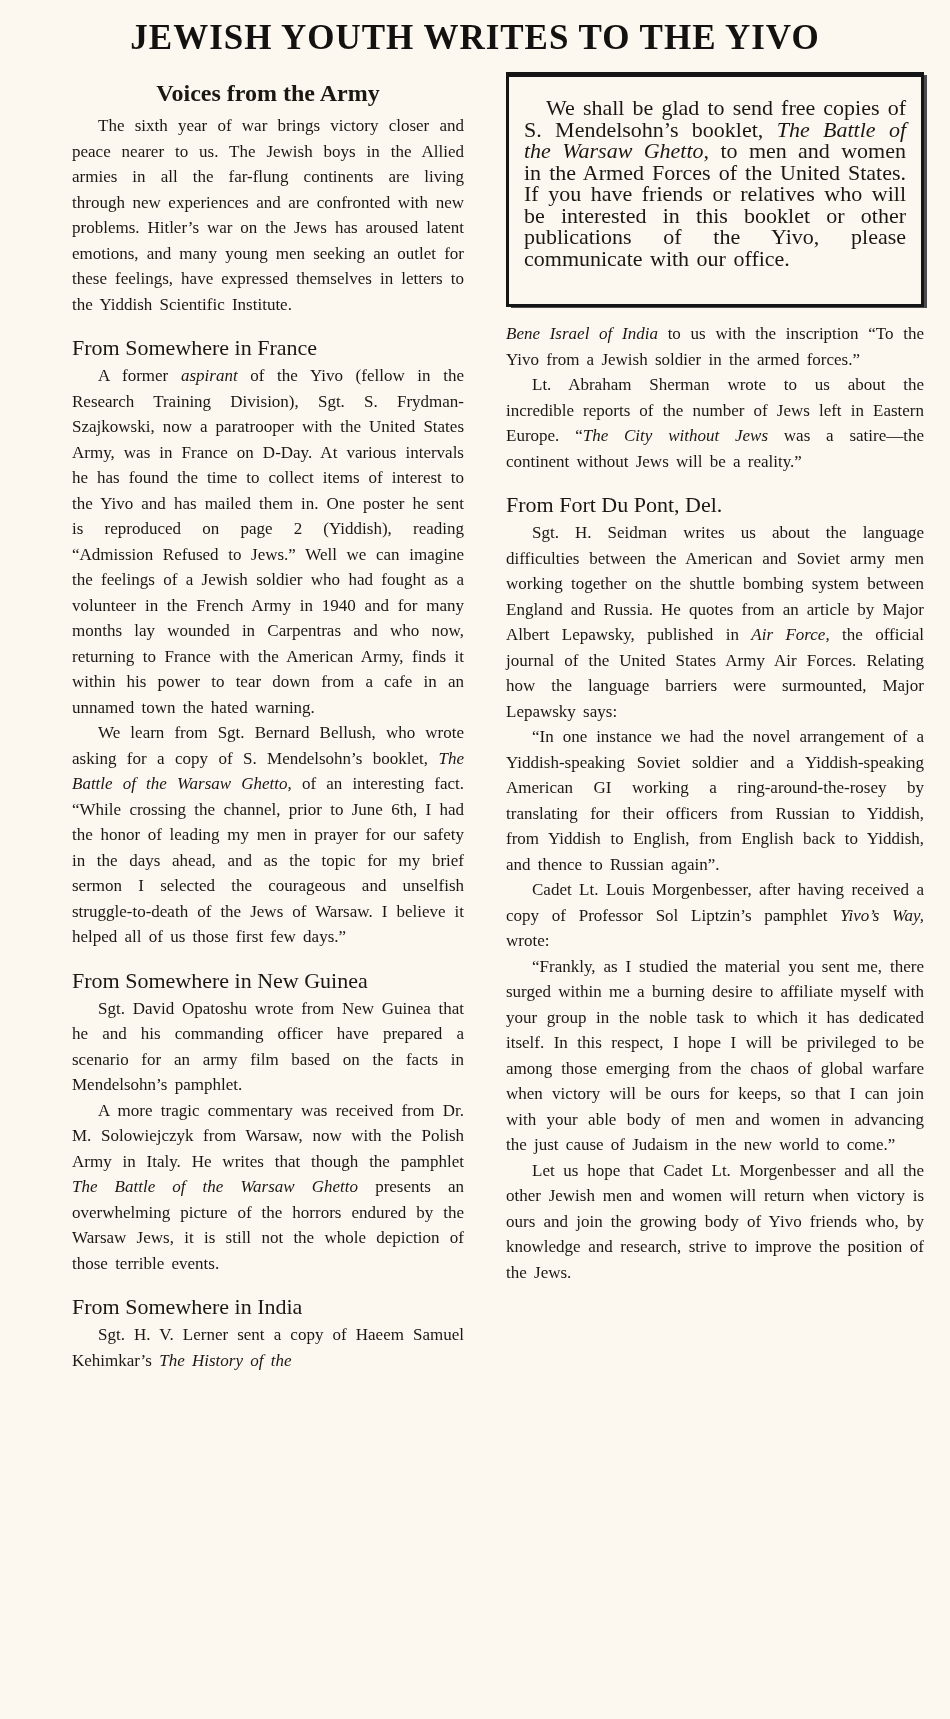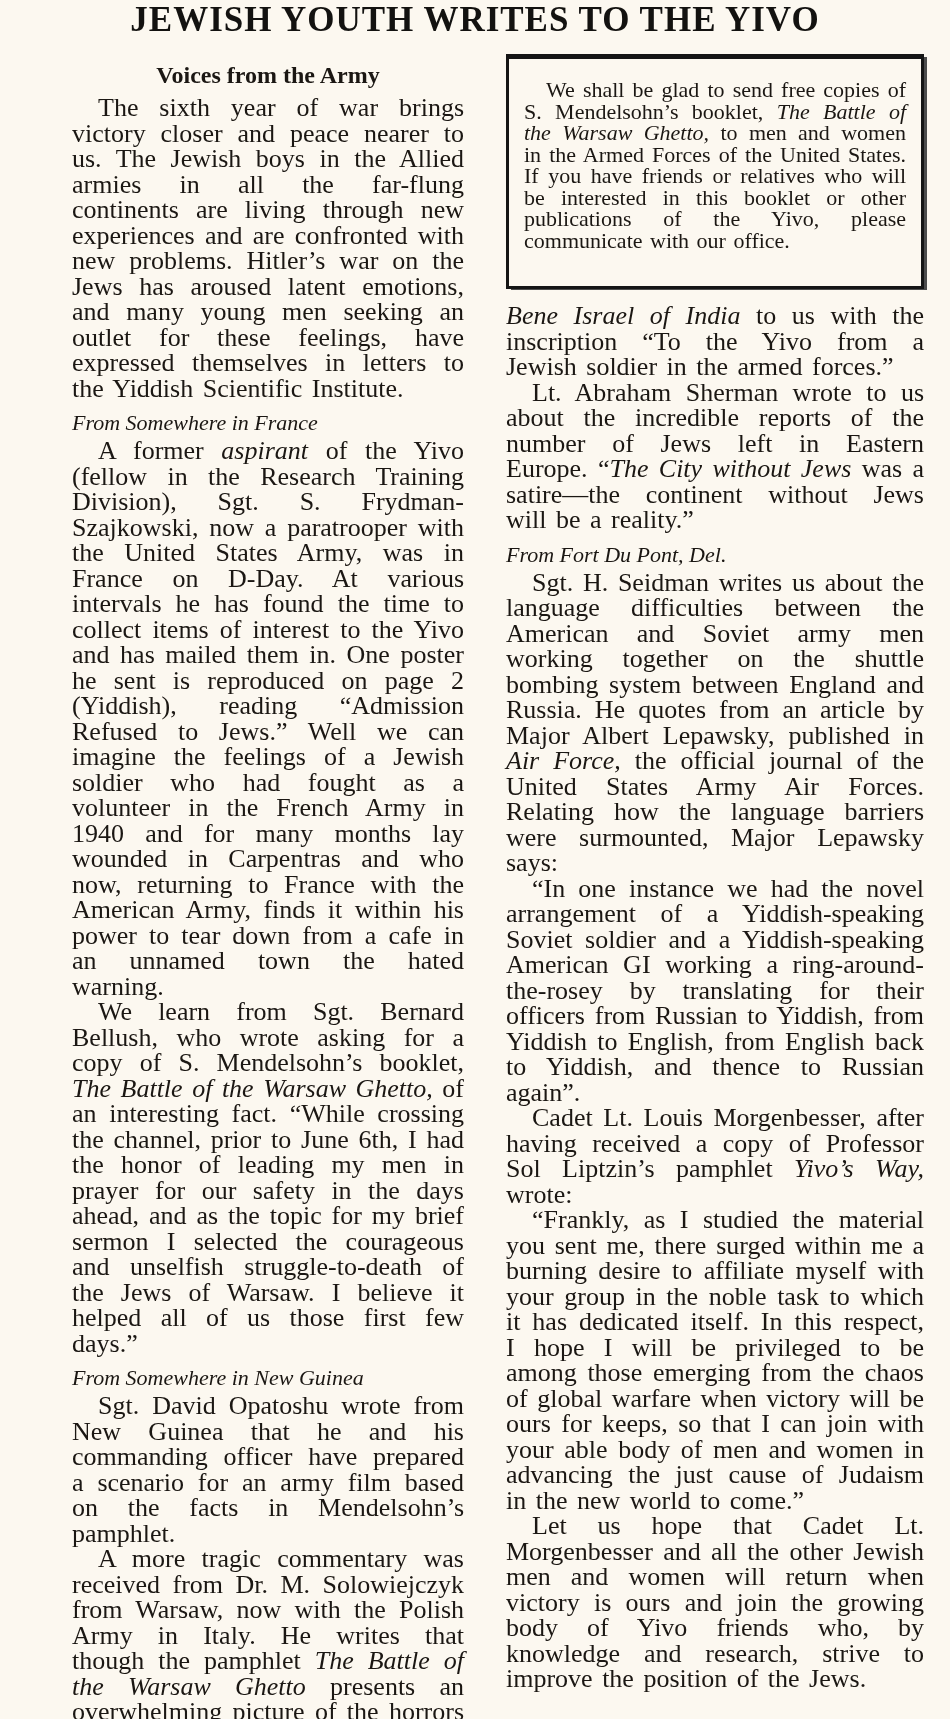--- a/index.html
+++ b/index.html
@@ -5,47 +5,46 @@
   html,body{margin:0;padding:0;}
   .page{
     width:950px;height:1719px;
     background:#fcf8f0;
     color:#1b1713;
     font-family:"Liberation Serif","DejaVu Serif",serif;
     position:relative;overflow:hidden;
     box-sizing:border-box;
   }
   .main-title{
-    margin:0;
+    margin:0;padding-top:18px;
     text-align:center;
     font-size:35px;font-weight:bold;
     letter-spacing:1px;
     color:#131210;
   }
   .columns{
     display:flex;
     padding:6px 26px 0 72px;
     gap:42px;
   }
   .col{flex:0 0 auto;}
   .col-left{width:392px;}
   .col-right{width:418px;}
   .col-head{
     text-align:center;
     font-size:24px;font-weight:bold;
     margin:16px 0 6px;
   }
   .sec-head{
-    font-style:italic;
     font-weight:normal;
     font-size:22px;
-    margin:9px 0 2px;
+    margin:18px 0 2px;
   }
   .body-p{
-    font-size:26px;
+    font-size:17px;
     line-height:25.5px;
     text-align:justify;
     word-spacing:3px;
     margin:0;
     text-indent:26px;
   }
   .body-p.noindent{text-indent:0;}
   .notice-box{
     margin:8px 0 14px;
     border:3px solid #151515;
@@ -80,20 +79,21 @@
     <div class="col col-left">
       <h2 class="col-head">Voices from the Army</h2>
       <div>
           <p class="body-p">The sixth year of war brings victory closer and peace nearer to us. The Jewish boys in the Allied armies in all the far-flung continents are living through new experiences and are confronted with new problems. Hitler’s war on the Jews has aroused latent emotions, and many young men seeking an outlet for these feelings, have expressed themselves in letters to the Yiddish Scientific Institute.</p>
           <h3 class="sec-head">From Somewhere in France</h3>
           <p class="body-p">A former <i>aspirant</i> of the Yivo (fellow in the Research Training Division), Sgt. S. Frydman-Szajkowski, now a paratrooper with the United States Army, was in France on D-Day. At various intervals he has found the time to collect items of interest to the Yivo and has mailed them in. One poster he sent is reproduced on page 2 (Yiddish), reading “Admission Refused to Jews.” Well we can imagine the feelings of a Jewish soldier who had fought as a volunteer in the French Army in 1940 and for many months lay wounded in Carpentras and who now, returning to France with the American Army, finds it within his power to tear down from a cafe in an unnamed town the hated warning.</p>
           <p class="body-p">We learn from Sgt. Bernard Bellush, who wrote asking for a copy of S. Mendelsohn’s booklet, <i>The Battle of the Warsaw Ghetto,</i> of an interesting fact. “While crossing the channel, prior to June 6th, I had the honor of leading my men in prayer for our safety in the days ahead, and as the topic for my brief sermon I selected the courageous and unselfish struggle-to-death of the Jews of Warsaw. I believe it helped all of us those first few days.”</p>
           <h3 class="sec-head">From Somewhere in New Guinea</h3>
           <p class="body-p">Sgt. David Opatoshu wrote from New Guinea that he and his commanding officer have prepared a scenario for an army film based on the facts in Mendelsohn’s pamphlet.</p>
           <p class="body-p">A more tragic commentary was received from Dr. M. Solowiejczyk from Warsaw, now with the Polish Army in Italy. He writes that though the pamphlet <i>The Battle of the Warsaw Ghetto</i> presents an overwhelming picture of the horrors endured by the Warsaw Jews, it is still not the whole depiction of those terrible events.</p>
+          <h3 class="sec-head">From Somewhere in India</h3>
           <p class="body-p">Sgt. H. V. Lerner sent a copy of Haeem Samuel Kehimkar’s <i>The History of the</i></p>
         </div>
     </div>
 
     <div class="col col-right">
       <div class="notice-box">
         <div class="notice-title">
         </div>
         <p class="notice-body">We shall be glad to send free copies of S. Mendelsohn’s booklet, <i>The Battle of the Warsaw Ghetto,</i> to men and women in the Armed Forces of the United States. If you have friends or relatives who will be interested in this booklet or other publications of the Yivo, please communicate with our office.</p>
       </div>

